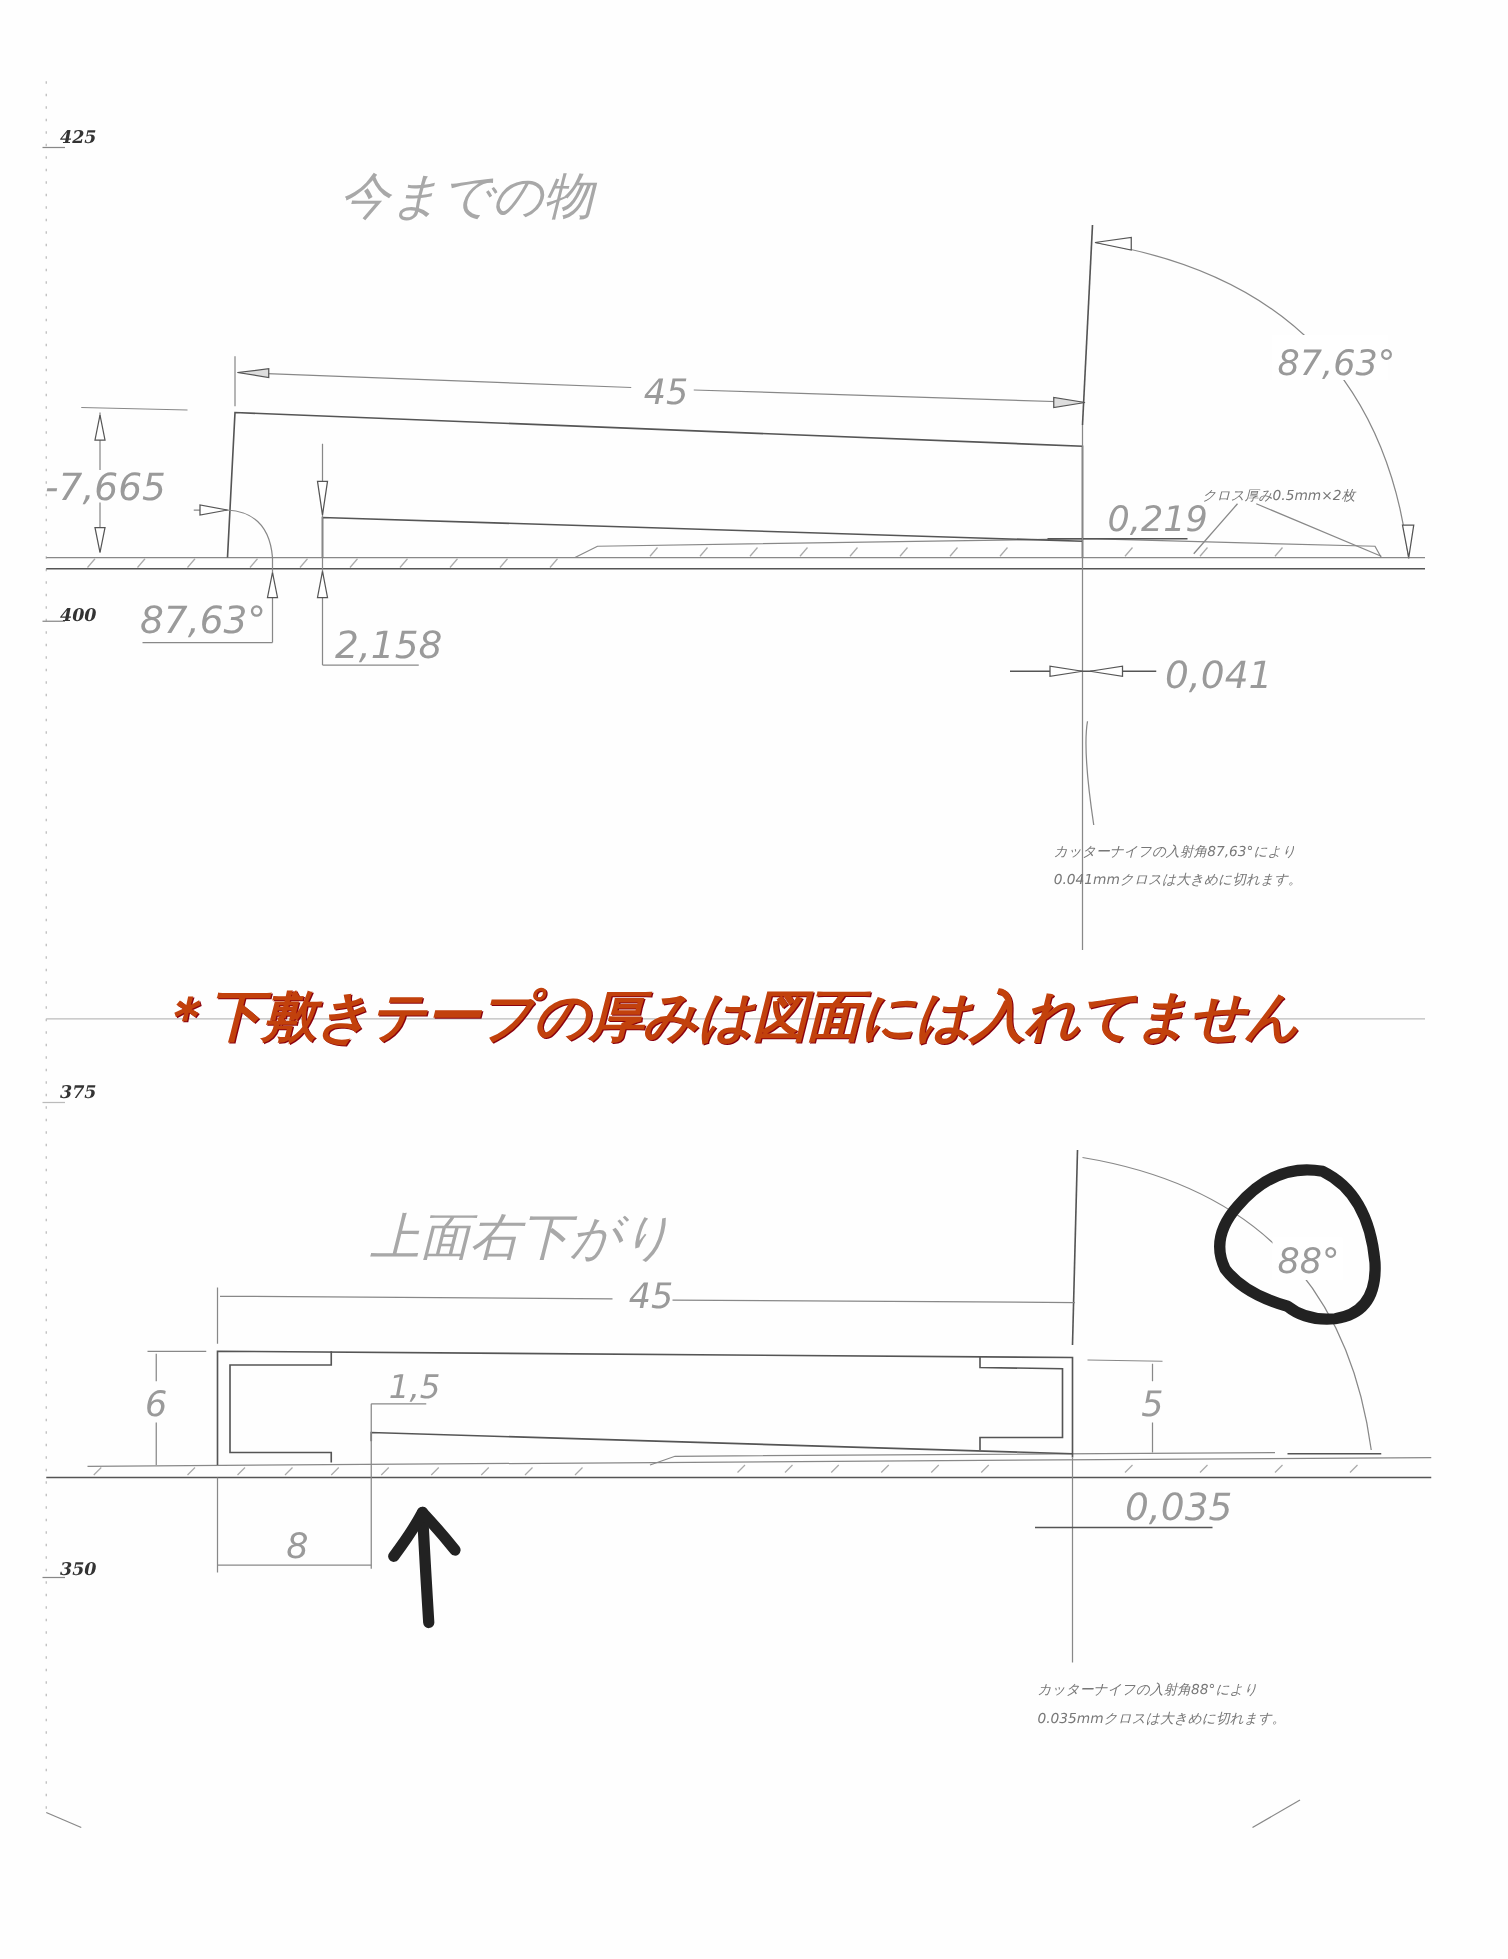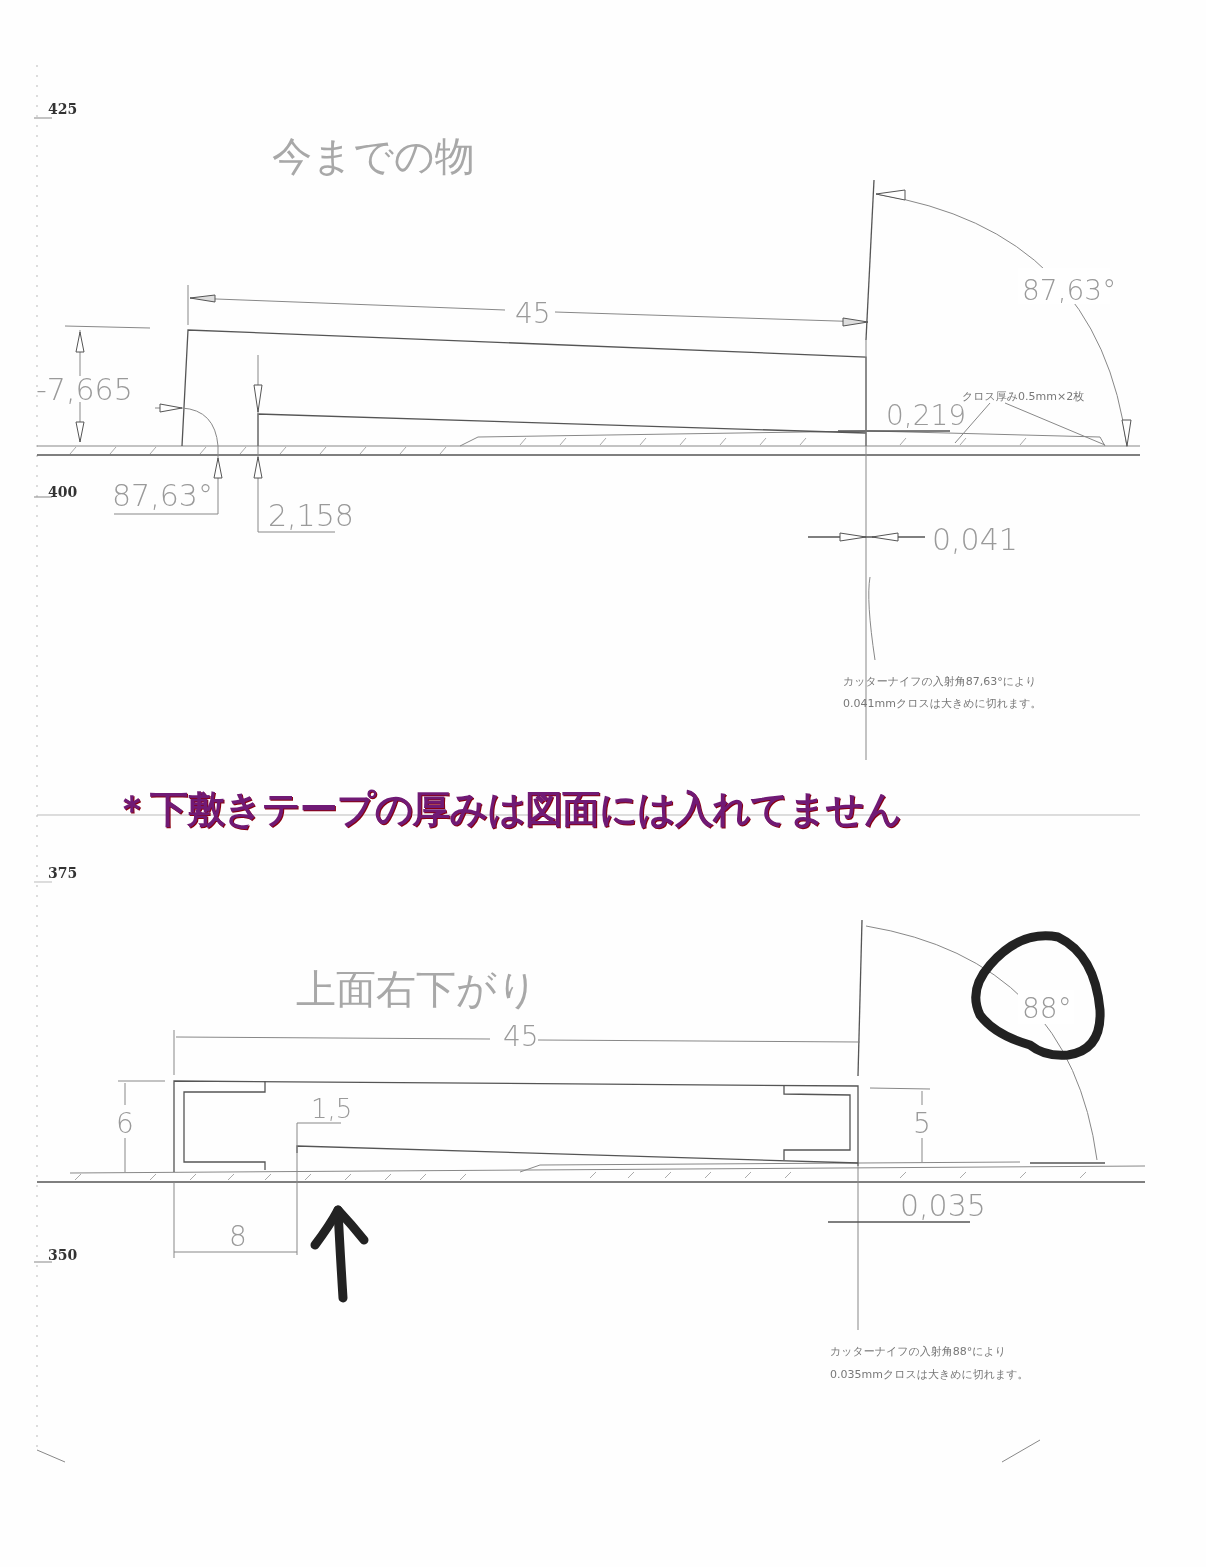--- a/index.html
+++ b/index.html
@@ -1,27 +1,27 @@
 <!DOCTYPE html>
 <html><head>
   <meta charset="utf-8">
   <style>
     html, body { margin: 0; padding: 0; background: #ffffff; }
     body { width: 1206px; height: 1567px; position: relative; overflow: hidden; }
-    .page { position: absolute; inset: 0; background: #fefefe; }
+    .page { position: absolute; inset: 0; background: #fefefe; font-style: italic; }
     svg.drawing { position: absolute; left: 0; top: 0; width: 1206px; height: 1567px; }
     .dim { font-family: "DejaVu Sans", sans-serif; fill: #9a9a9a; font-weight: 200; }
     .ruler-label { font-family: "DejaVu Serif", serif; fill: #333; font-weight: bold; font-size: 14px; }
     .title-jp { font-family: "DejaVu Sans", sans-serif; fill: #a8a8a8; font-size: 40px; font-weight: 200; }
     .note-jp { font-family: "DejaVu Sans", sans-serif; fill: #777; font-size: 11px; }
     .cloth-label { font-family: "DejaVu Sans", sans-serif; fill: #777; font-size: 11px; }
     .banner {
-      position: absolute; left: 113px; top: 784px; width: 1000px;
-      font-family: "DejaVu Sans", sans-serif; font-weight: bold; font-size: 38px;
-      color: #701a75; letter-spacing: -1px; white-space: nowrap;
+      position: absolute; left: 123px; top: 784px; width: 1000px;
+      font-family: "DejaVu Sans", sans-serif; font-weight: bold; font-size: 44px;
+      color: #c2410c; letter-spacing: -1px; white-space: nowrap;
       text-shadow: 1px 1px 0 #8a0010;
     }
     .ln { stroke: #555; stroke-width: 1.3; fill: none; }
     .ln-thin { stroke: #888; stroke-width: 1; fill: none; }
     .ln-faint { stroke: #bbb; stroke-width: 1; fill: none; }
     .hatch { stroke: #aaa; stroke-width: 1; }
     .marker { stroke: #222; stroke-width: 9; fill: none; stroke-linecap: round; stroke-linejoin: round; }
   </style>
 </head>
 <body>

